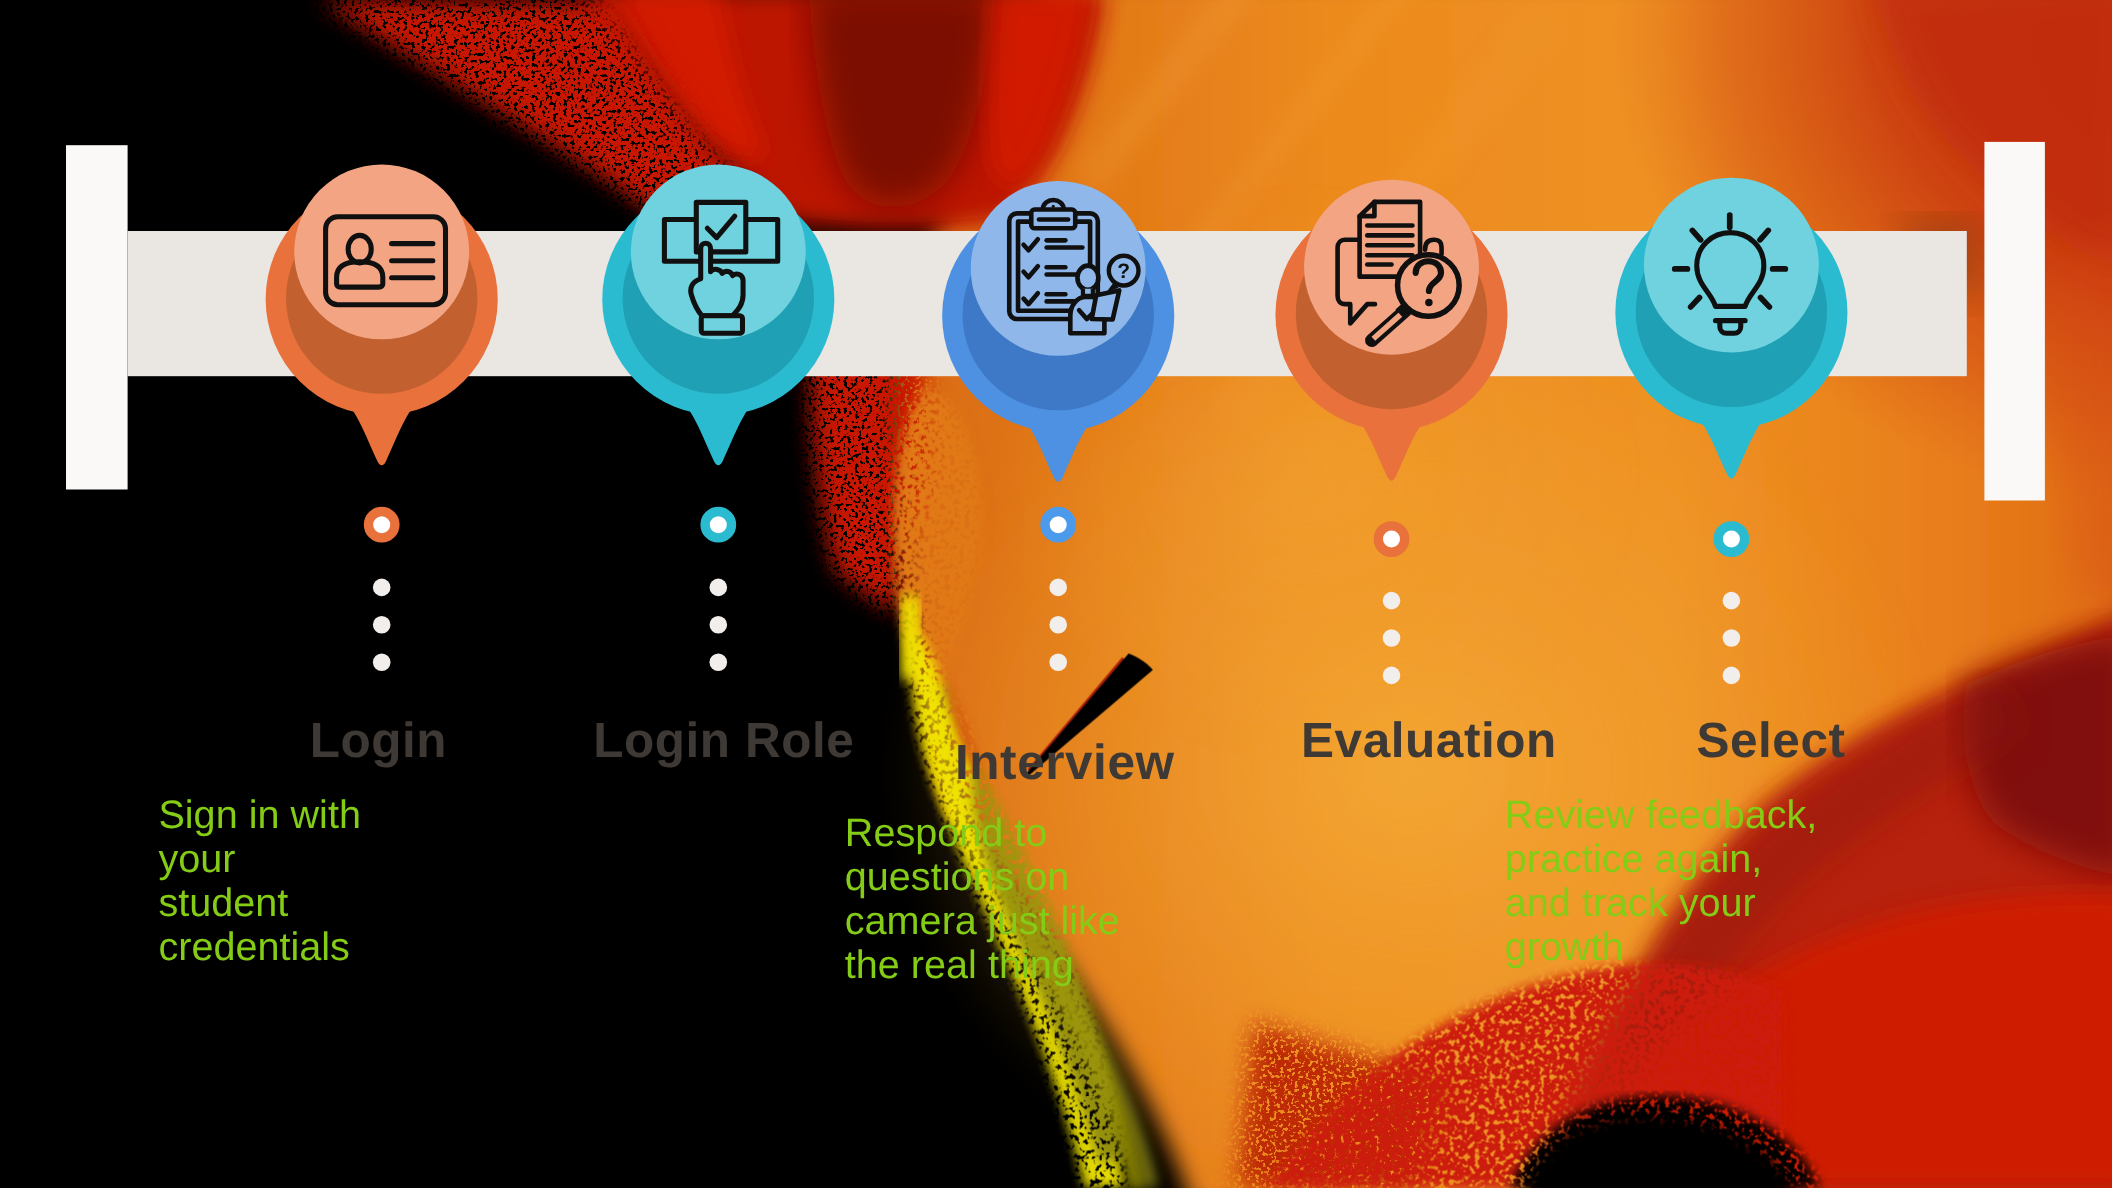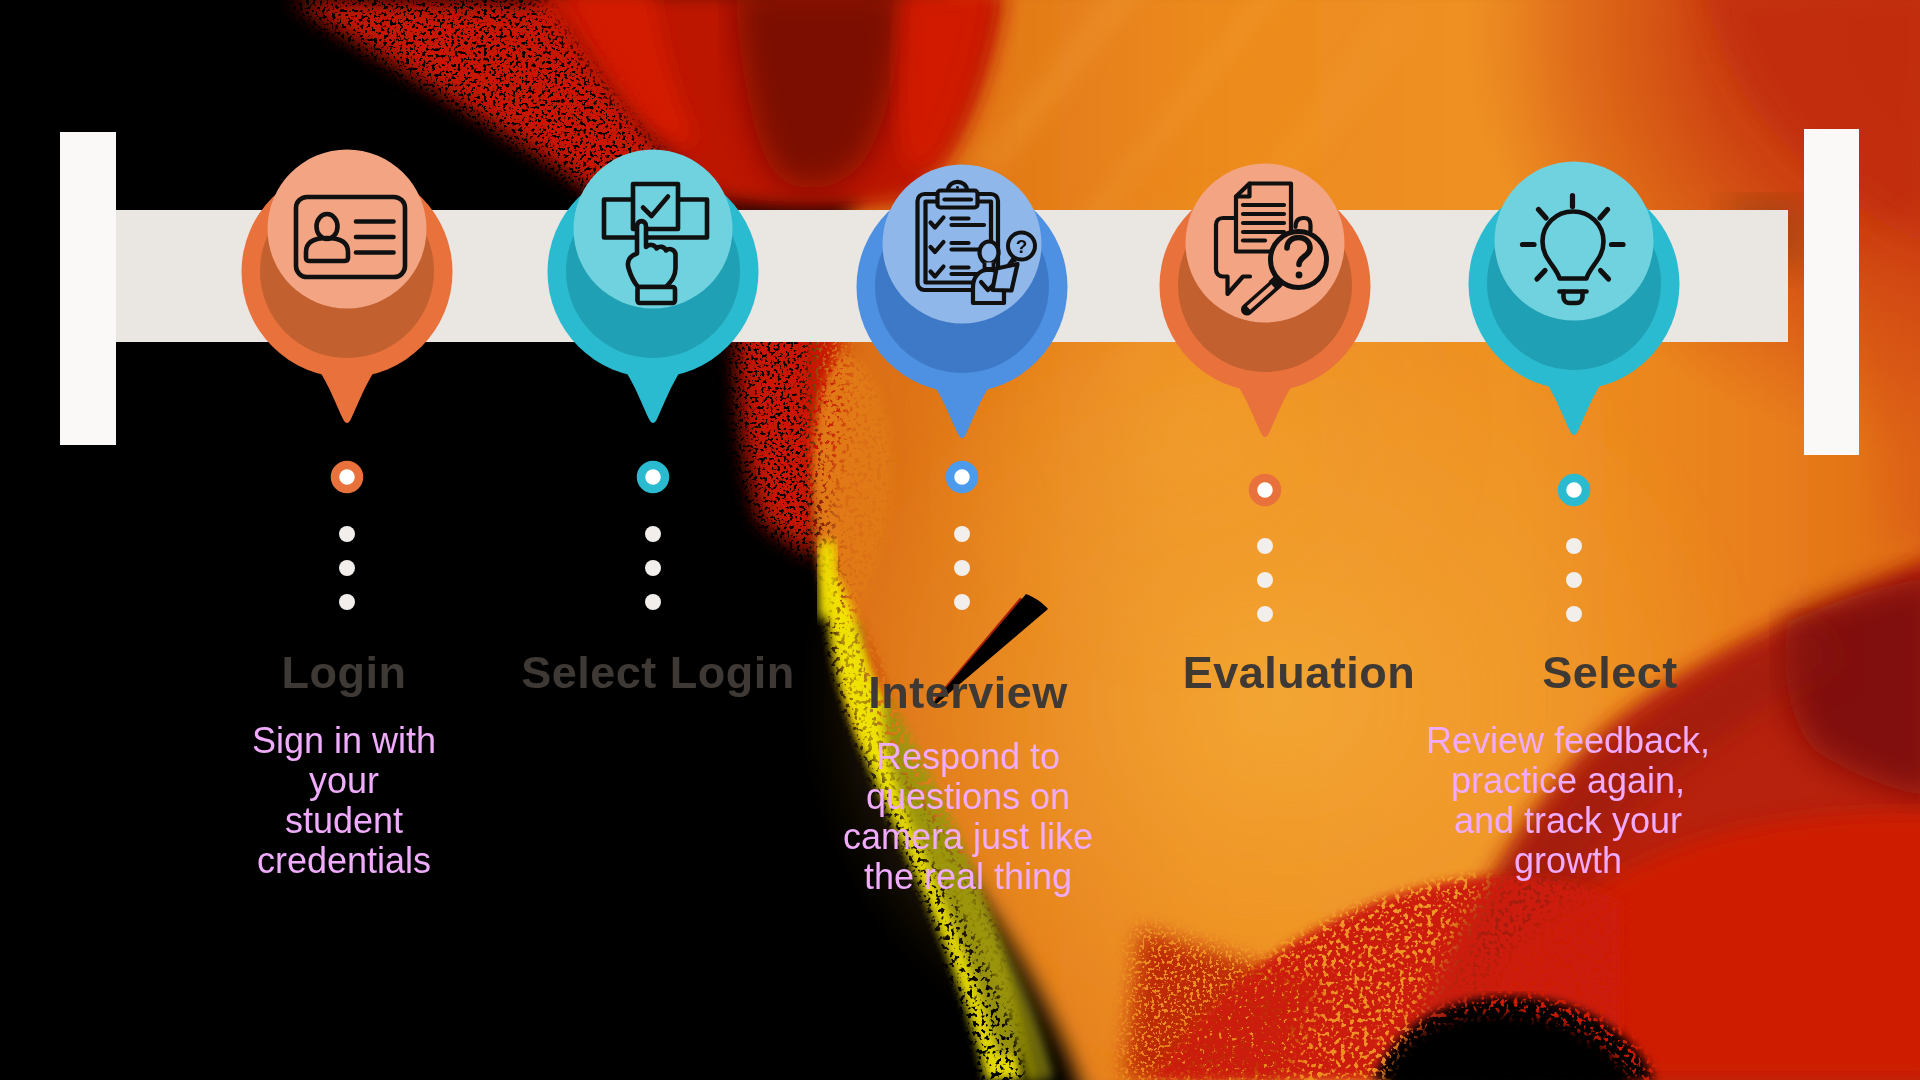--- a/index.html
+++ b/index.html
@@ -2,21 +2,21 @@
 <html><head>
 <meta charset="utf-8">
 <style>
   html,body { margin:0; padding:0; background:#000; }
   #stage { position:relative; width:1920px; height:1080px; overflow:hidden;
            font-family:"Liberation Sans", sans-serif; background:#000; }
   .bar { position:absolute; background:#FAF9F7; }
   #band { position:absolute; left:116px; top:210px; width:1672px; height:132px; background:#EAE6E2; }
   .title { position:absolute; text-align:center; font-weight:bold; font-size:45px;
             color:#3E3934; letter-spacing:0.5px; line-height:1; }
-  .desc { position:absolute; text-align:center; font-size:36px; color:#f0abfc; line-height:40px; }
+  .desc { position:absolute; text-align:left; font-size:36px; color:#84cc16; line-height:40px; }
 </style>
 </head>
 <body>
 <div id="stage">
 
 <svg width="1920" height="1080" viewBox="0 0 1920 1080" style="position:absolute;left:0;top:0">
  <defs>
   <linearGradient id="og" x1="0" y1="0" x2="1" y2="0">
    <stop offset="0" stop-color="#D96A12"></stop>
    <stop offset="0.35" stop-color="#EC8A1E"></stop>
@@ -241,19 +241,19 @@
  <line x1="1538.5" y1="209.5" x2="1546" y2="218" stroke="#101010" stroke-width="5.2" stroke-linecap="round"></line>
  <line x1="1607.5" y1="209.5" x2="1600" y2="218" stroke="#101010" stroke-width="5.2" stroke-linecap="round"></line>
  <line x1="1522.5" y1="244.5" x2="1534" y2="244.5" stroke="#101010" stroke-width="5.2" stroke-linecap="round"></line>
  <line x1="1611.5" y1="244.5" x2="1623" y2="244.5" stroke="#101010" stroke-width="5.2" stroke-linecap="round"></line>
  <line x1="1537" y1="279" x2="1545" y2="270.5" stroke="#101010" stroke-width="5.2" stroke-linecap="round"></line>
  <line x1="1608.5" y1="279" x2="1600.5" y2="270.5" stroke="#101010" stroke-width="5.2" stroke-linecap="round"></line>
 </g>
 </svg>
 <div class="title" style="left:144px;top:650px;width:400px">Login</div>
 <div class="desc" style="left:144px;top:721px;width:400px">Sign in with<br>your<br>student<br>credentials</div>
-<div class="title" style="left:458px;top:650px;width:400px">Select Login</div>
+<div class="title" style="left:458px;top:650px;width:400px">Login Role</div>
 <div class="title" style="left:768px;top:670px;width:400px">Interview</div>
 <div class="desc" style="left:768px;top:737px;width:400px">Respond to<br>questions on<br>camera just like<br>the real thing</div>
 <div class="title" style="left:1099px;top:650px;width:400px">Evaluation</div>
 <div class="title" style="left:1410px;top:650px;width:400px">Select</div>
 <div class="desc" style="left:1368px;top:721px;width:400px">Review feedback,<br>practice again,<br>and track your<br>growth</div>
 </div>
 
 </body></html>

